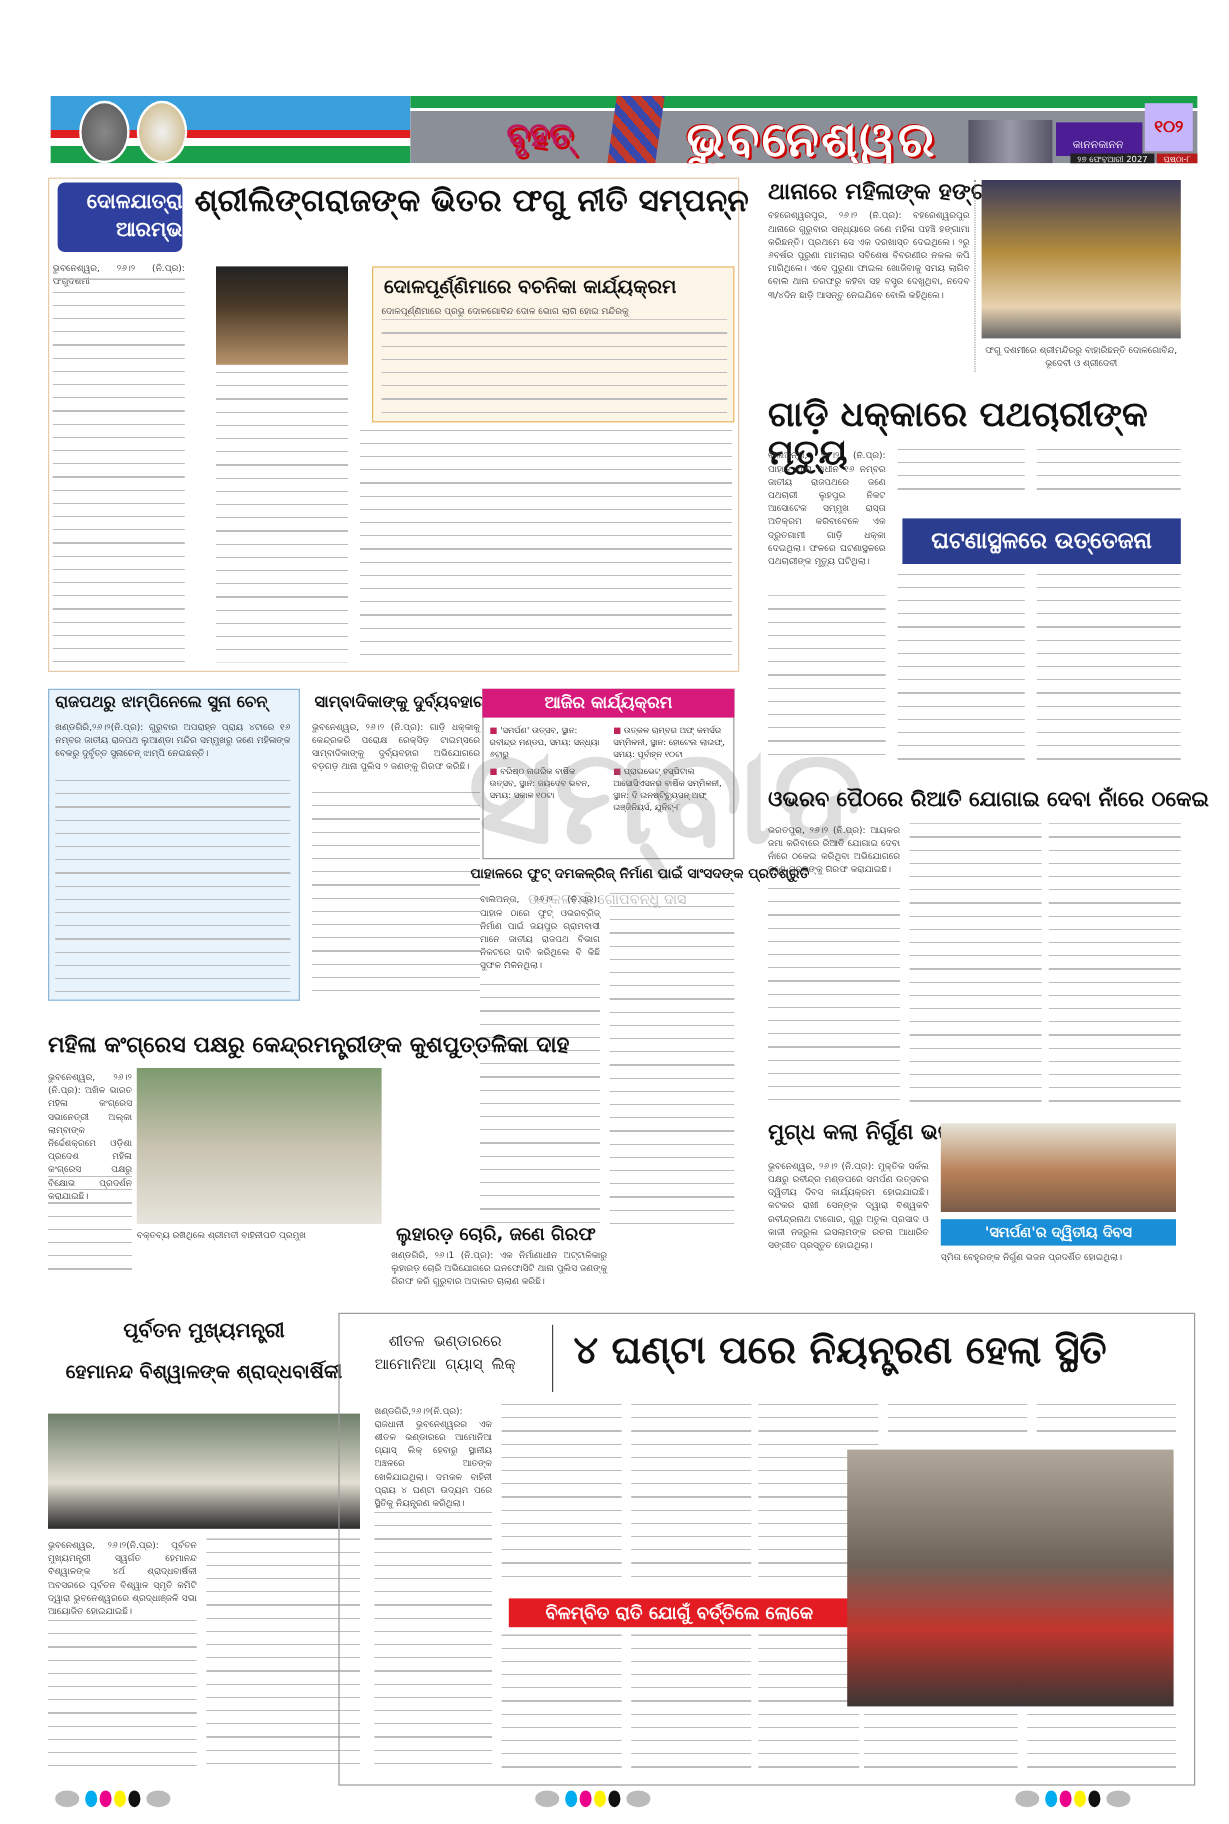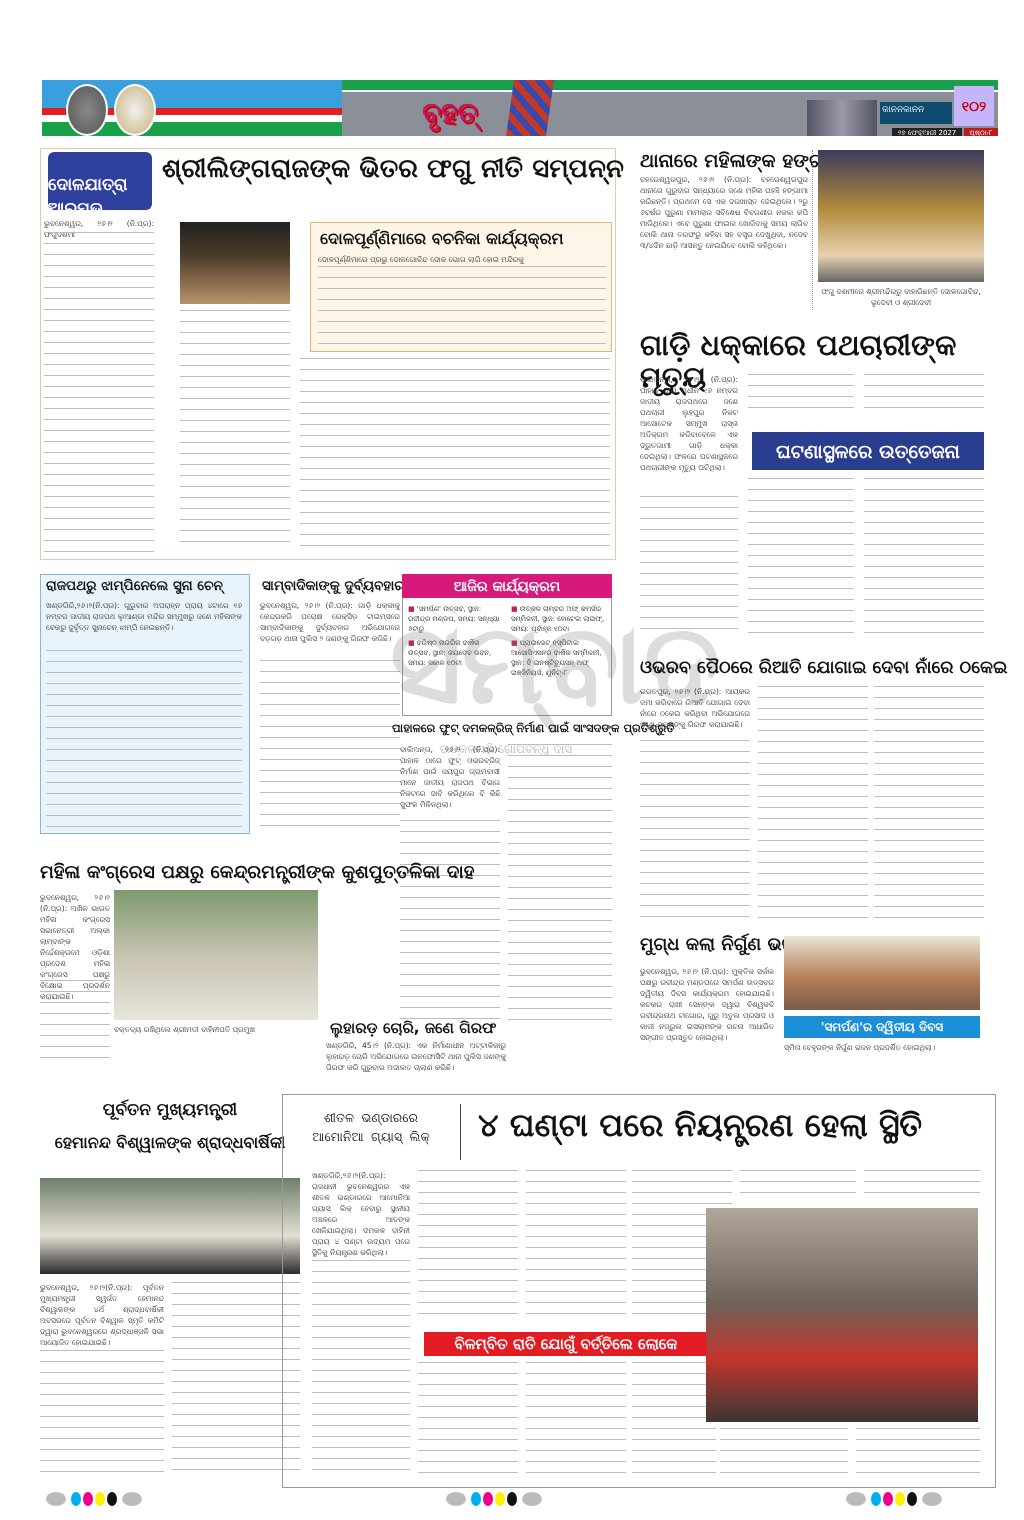--- a/index.html
+++ b/index.html
@@ -7,21 +7,21 @@
   .abs { position: absolute; }
   
   .masthead { left: 42px; top: 80px; width: 956px; height: 56px; overflow: hidden; }
   .mh-left { left: 0; top: 0; width: 300px; height: 56px; background: linear-gradient(to bottom, #3aa0dd 0 50%, #e02020 50% 62%, #fff 62% 75%, #1aa04a 75% 100%); }
   .mh-oval { top: 4px; width: 42px; height: 52px; border-radius: 50%; background: radial-gradient(#888, #555); border: 2px solid #fff; }
   .mh-band { left: 300px; top: 0; width: 656px; height: 56px; background: linear-gradient(to bottom, #1aa04a 0 18%, #fff 18% 22%, #8a8f98 22% 100%); }
   .mh-title1 { left: 380px; top: 16px; font-size: 28px; font-weight: bold; color: #be185d; text-shadow: 2px 2px 0 #c00; }
   .mh-pattern { left: 468px; top: 0; width: 40px; height: 56px; background: repeating-linear-gradient(45deg, #c0392b 0 6px, #3949ab 6px 12px); transform: skewX(-8deg); }
   .mh-title2 { left: 530px; top: 14px; font-size: 40px; font-weight: bold; color: #fff; text-shadow: 2px 2px 0 #c00, -1px -1px 0 #c00; letter-spacing: 2px; }
   .mh-building { left: 765px; top: 20px; width: 70px; height: 36px; background: linear-gradient(90deg, #556, #99a, #556); }
-  .mh-sponsor { left: 838px; top: 22px; width: 72px; height: 22px; background: #0c4a6e; color: #fff; font-size: 9px; padding: 2px; }
+  .mh-sponsor { left: 838px; top: 22px; width: 72px; height: 22px; background: #4c1d95; color: #fff; font-size: 9px; padding: 14px; }
   .mh-badge { left: 912px; top: 6px; width: 40px; height: 40px; background: #c4b5fd; color: #c00; font-size: 14px; font-weight: bold; text-align: center; line-height: 40px; }
   .mh-date { left: 850px; top: 48px; width: 70px; height: 10px; background: #222; color: #fff; font-size: 7px; line-height: 10px; text-align: center; }
   .mh-page { left: 922px; top: 48px; width: 34px; height: 10px; background: #b91c1c; color: #fff; font-size: 7px; line-height: 10px; text-align: center; }
 
   .frame { border: 1px solid #e6c9a8; }
   .hl { font-weight: bold; color: #111; line-height: 1.1; }
   .body-text { font-size: 7.5px; line-height: 11px; color: #333; text-align: justify; }
   .photo { background: linear-gradient(135deg, #6b5a45, #b59b74, #4e4a48); }
   .caption { font-size: 7.5px; color: #333; text-align: center; line-height: 11px; }
   .dotted-v { border-left: 1px dotted #999; }
@@ -32,29 +32,30 @@
 </head>
 <body>
 
 <div class="abs masthead">
   <div class="abs mh-left"></div>
   <div class="abs mh-oval" style="left:24px"></div>
   <div class="abs mh-oval" style="left:72px; background: radial-gradient(#f0f0f0, #c9b27a)"></div>
   <div class="abs mh-band"></div>
   <div class="abs mh-title1">ବୃହତ୍</div>
   <div class="abs mh-pattern"></div>
+  <div class="abs mh-title2">ଭୁବନେଶ୍ୱର</div>
   <div class="abs mh-building"></div>
   <div class="abs mh-sponsor">କାନନକାନନ</div>
   <div class="abs mh-badge">୧୦୨</div>
   <div class="abs mh-date">୨୭ ଫେବୃଆରୀ 2027</div>
   <div class="abs mh-page">ପୃଷ୍ଠା-୮</div>
 </div>
 
 <div class="abs frame" style="left:40px; top:148px; width:576px; height:412px;"></div>
-<div class="abs" style="left:48px; top:152px; width:104px; height:58px; background:#2f3f9e; border-radius:6px; color:#fff; font-size:17px; font-weight:bold; text-align:left; padding-top:20px; line-height:24px;">ଦୋଳଯାତ୍ରା ଆରମ୍ଭ</div>
+<div class="abs" style="left:48px; top:152px; width:104px; height:58px; background:#2f3f9e; border-radius:6px; color:#fff; font-size:17px; font-weight:bold; text-align:right; padding-top:4px; line-height:24px;">ଦୋଳଯାତ୍ରା ଆରମ୍ଭ</div>
 <div class="abs hl" style="left:162px; top:154px; font-size:26px;">ଶ୍ରୀଲିଙ୍ଗରାଜଙ୍କ ଭିତର ଫଗୁ ନୀତି ସମ୍ପନ୍ନ</div>
 <div class="abs body-text" style="left:44px; top:218px; width:110px;">ଭୁବନେଶ୍ୱର, ୨୬।୨ (ନି.ପ୍ର): ଫଗୁଦଶମୀ</div>
 <div class="abs filler" style="left:44px; top:232px; width:110px; height:320px;"></div>
 <div class="abs photo" style="left:180px; top:222px; width:110px; height:82px; background: linear-gradient(180deg,#222 0%,#4a3a28 40%,#b8936a 100%);"></div>
 <div class="abs filler" style="left:180px; top:310px; width:110px; height:242px;"></div>
 <div class="abs" style="left:310px; top:222px; width:302px; height:130px; background:#fdf6e8; border:1px solid #e8b765;"></div>
 <div class="abs hl" style="left:320px; top:230px; font-size:16px;">ଦୋଳପୂର୍ଣ୍ଣିମାରେ ବଚନିକା କାର୍ଯ୍ୟକ୍ରମ</div>
 <div class="abs body-text" style="left:318px; top:254px; width:288px;">ଦୋଳପୂର୍ଣ୍ଣିମାରେ ପ୍ରଭୁ ଦୋଳଗୋବିନ୍ଦ ଦୋଳ ଭୋଗ ଲାଗି ହୋଇ ମନ୍ଦିରକୁ</div>
 <div class="abs filler" style="left:318px; top:266px; width:288px; height:82px;"></div>
 <div class="abs filler" style="left:300px; top:358px; width:310px; height:194px;"></div>
@@ -106,21 +107,21 @@
 <div class="abs filler" style="left:758px; top:686px; width:110px; height:234px;"></div>
 <div class="abs filler" style="left:874px; top:686px; width:110px; height:234px;"></div>
 
 <div class="abs hl" style="left:40px; top:862px; font-size:18.5px;">ମହିଳା କଂଗ୍ରେସ ପକ୍ଷରୁ କେନ୍ଦ୍ରମନ୍ତ୍ରୀଙ୍କ କୁଶପୁତ୍ତଳିକା ଦାହ</div>
 <div class="abs body-text" style="left:40px; top:892px; width:70px;">ଭୁବନେଶ୍ୱର, ୨୬।୨ (ନି.ପ୍ର): ଅଖିଳ ଭାରତ ମହିଳା କଂଗ୍ରେସ ସଭାନେତ୍ରୀ ଅଲ୍କା ଲାମ୍ବାଙ୍କ ନିର୍ଦ୍ଦେଶକ୍ରମେ ଓଡ଼ିଶା ପ୍ରଦେଶ ମହିଳା କଂଗ୍ରେସ ପକ୍ଷରୁ ବିକ୍ଷୋଭ ପ୍ରଦର୍ଶନ କରାଯାଇଛି।</div>
 <div class="abs filler" style="left:40px; top:980px; width:70px; height:80px;"></div>
 <div class="abs photo" style="left:114px; top:890px; width:204px; height:130px; background: linear-gradient(180deg,#7d9a6e 0%,#c8c3b0 50%,#e7e4dc 100%);"></div>
 <div class="abs caption" style="left:114px; top:1024px; width:204px; text-align:left;">ବକ୍ତବ୍ୟ ରଖିଥିଲେ ଶ୍ରୀମତୀ ବାହିନୀପତି ପ୍ରମୁଖ</div>
 
 <div class="abs hl" style="left:330px; top:1020px; font-size:15px;">ଲୁହାରଡ଼ ଚୋରି, ଜଣେ ଗିରଫ</div>
-<div class="abs body-text" style="left:326px; top:1040px; width:180px;">ଖଣ୍ଡଗିରି, 45।୨ (ନି.ପ୍ର): ଏକ ନିର୍ମାଣାଧୀନ ଅଟ୍ଟାଳିକାରୁ ଲୁହାରଡ଼ ଚୋରି ଅଭିଯୋଗରେ ଇନଫୋସିଟି ଥାନା ପୁଲିସ ଜଣଙ୍କୁ ଗିରଫ କରି ଗୁରୁବାର ଅଦାଲତ ଚାଲାଣ କରିଛି।</div>
+<div class="abs body-text" style="left:326px; top:1040px; width:180px;">ଖଣ୍ଡଗିରି, ୨୬।1 (ନି.ପ୍ର): ଏକ ନିର୍ମାଣାଧୀନ ଅଟ୍ଟାଳିକାରୁ ଲୁହାରଡ଼ ଚୋରି ଅଭିଯୋଗରେ ଇନଫୋସିଟି ଥାନା ପୁଲିସ ଜଣଙ୍କୁ ଗିରଫ କରି ଗୁରୁବାର ଅଦାଲତ ଚାଲାଣ କରିଛି।</div>
 
 <div class="abs hl" style="left:640px; top:934px; font-size:18px;">ମୁଗ୍ଧ କଲା ନିର୍ଗୁଣ ଭଜନ</div>
 <div class="abs body-text" style="left:640px; top:966px; width:134px;">ଭୁବନେଶ୍ୱର, ୨୬।୨ (ନି.ପ୍ର): ମୁକ୍ତିକ ସର୍କଲ ପକ୍ଷରୁ ରବୀନ୍ଦ୍ର ମଣ୍ଡପରେ ସମର୍ପଣ ଉତ୍ସବର ଦ୍ୱିତୀୟ ଦିବସ କାର୍ଯ୍ୟକ୍ରମ ହୋଇଯାଇଛି। କଟକର ରାଖୀ ସେନ୍ଙ୍କ ଦ୍ୱାରା ବିଶ୍ୱକବି ରବୀନ୍ଦ୍ରନାଥ ଟାଗୋର, ଗୁରୁ ଅତୁଲ ପ୍ରସାଦ ଓ କାଜୀ ନଜ୍ରୁଲ ଇସଲାମଙ୍କ ରଚନା ଆଧାରିତ ସଙ୍ଗୀତ ପ୍ରସ୍ତୁତ ହୋଇଥିଲା।</div>
 <div class="abs photo" style="left:784px; top:936px; width:196px; height:74px; background: linear-gradient(180deg,#e7e5d9 0%,#b88058 55%,#7a5c48 100%);"></div>
 <div class="abs" style="left:784px; top:1016px; width:196px; height:22px; background:#1a8fd8; color:#fff; font-size:12px; font-weight:bold; text-align:center; line-height:22px;">'ସମର୍ପଣ'ର ଦ୍ୱିତୀୟ ଦିବସ</div>
 <div class="abs caption" style="left:784px; top:1042px; width:196px; text-align:left;">ସ୍ମିତା ବେହୁରଙ୍କ ନିର୍ଗୁଣ ଭଜନ ପ୍ରଦର୍ଶିତ ହୋଇଥିଲା।</div>
 
 <div class="abs hl" style="left:52px; top:1100px; width:236px; font-size:17px; text-align:center;">ପୂର୍ବତନ ମୁଖ୍ୟମନ୍ତ୍ରୀ</div>
 <div class="abs hl" style="left:40px; top:1134px; width:260px; font-size:16px; text-align:center;">ହେମାନନ୍ଦ ବିଶ୍ୱାଳଙ୍କ ଶ୍ରାଦ୍ଧବାର୍ଷିକୀ</div>
 <div class="abs photo" style="left:40px; top:1178px; width:260px; height:96px; background: linear-gradient(180deg,#6f7f6a 0%,#e3dfd3 60%,#2b2b2b 100%);"></div>

